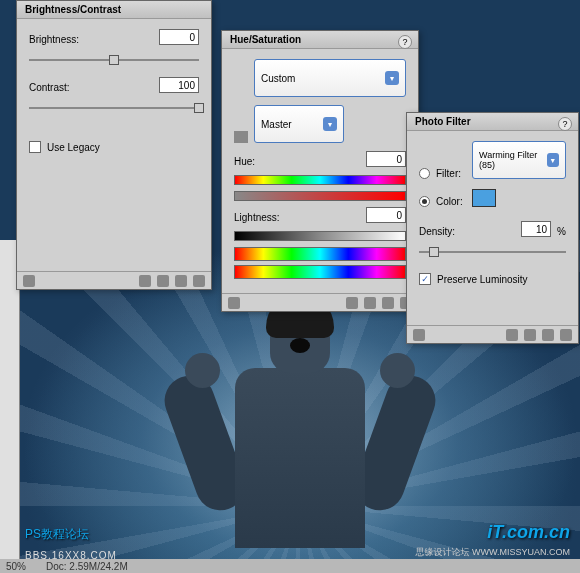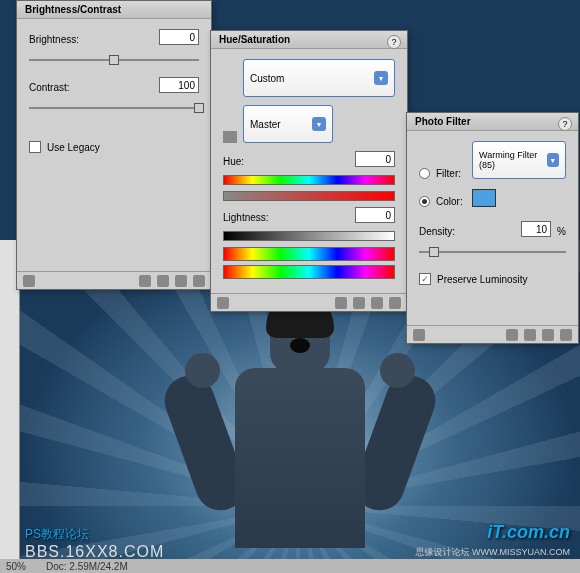--- a/index.html
+++ b/index.html
@@ -56,26 +56,26 @@
 .radio.on::after { content: ""; width: 5px; height: 5px; border-radius: 50%; background: #333; }
 .color-swatch { width: 24px; height: 18px; border: 1px solid #333; background: #4aa0e0; }
 
 .eyedropper { width: 14px; height: 14px; display: inline-block; margin-right: 4px; }
 .eyedropper svg { width: 100%; height: 100%; }
 
 .help-btn { position: absolute; top: 4px; right: 6px; width: 14px; height: 14px; border-radius: 50%; background: #e8e8e8; border: 1px solid #888; font-size: 9px; text-align: center; line-height: 12px; }
 
 
 #panel-bc { left: 16px; top: 0; width: 196px; height: 290px; }
-#panel-hs { left: 210px; top: 30px; width: 198px; height: 282px; }
+#panel-hs { left: 221px; top: 30px; width: 198px; height: 282px; }
 #panel-pf { left: 406px; top: 112px; width: 173px; height: 232px; }
 
 
 .wm-left { position: absolute; left: 25px; bottom: 30px; color: #0ea5e9; font-size: 12px; font-family: "Microsoft YaHei", sans-serif; text-shadow: 1px 1px 2px #000; }
-.wm-left2 { position: absolute; left: 25px; bottom: 12px; color: #ddd; font-size: 16px; letter-spacing: 1px; }
+.wm-left2 { position: absolute; left: 25px; bottom: 12px; color: #ddd; font-size: 10px; letter-spacing: 1px; }
 .wm-right { position: absolute; right: 10px; bottom: 30px; color: #0ea5e9; font-size: 18px; font-weight: bold; font-style: italic; text-shadow: 1px 1px 3px #000; }
 .wm-right2 { position: absolute; right: 10px; bottom: 14px; color: #ccc; font-size: 9px; }
 .status-bar { position: absolute; left: 0; bottom: 0; width: 100%; height: 14px; background: #b8b8b8; display: flex; align-items: center; padding: 0 6px; gap: 20px; font-size: 9px; color: #333; }
 </style>
 </head>
 <body>
 
 <div class="ruler-v"></div>
 <div class="canvas-bg">
   <div class="rays"></div>

